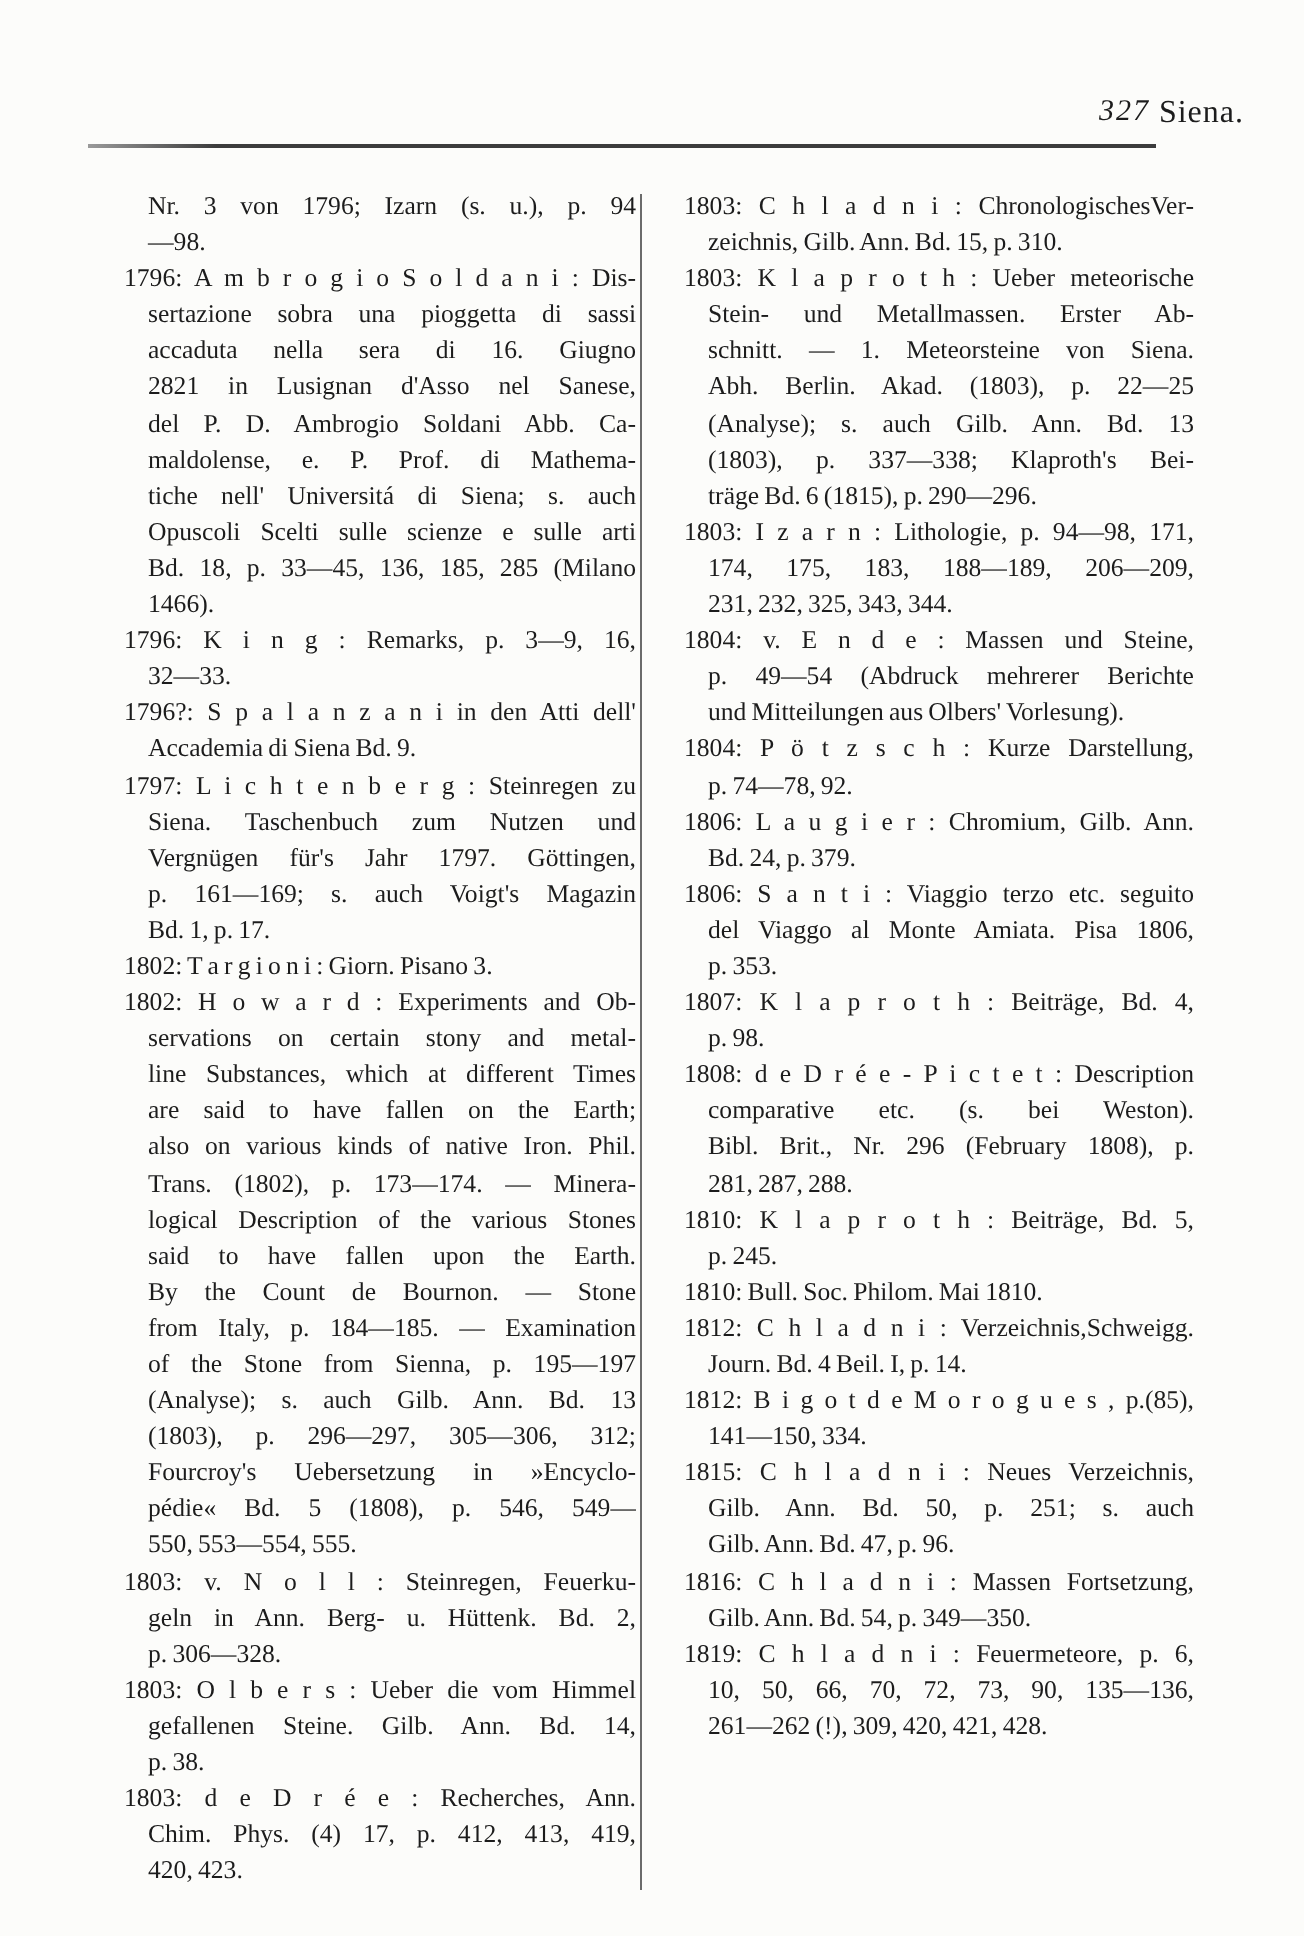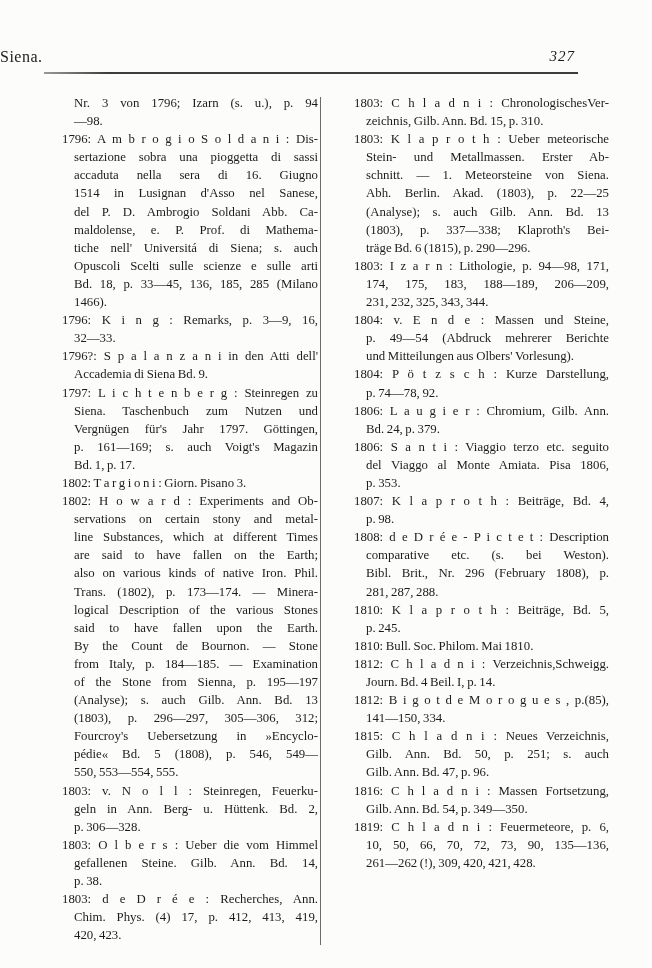--- a/index.html
+++ b/index.html
@@ -7,40 +7,40 @@
     width: 652px; height: 968px;
     background: var(--paper, #fcfcfa);
     font-family: "Liberation Serif", "DejaVu Serif", serif;
     color: var(--ink, #1c1c1c);
     position: relative;
     overflow: hidden;
   }
   .page { position: absolute; inset: 0; }
   .header-title {
     position: absolute; top: 48px; left: 0; width: 622px;
-    text-align: left; font-size: 16px; letter-spacing: 0.5px;
+    text-align: right; font-size: 16px; letter-spacing: 0.5px;
   }
   .page-number {
     position: absolute; top: 48px; right: 77px;
     font-size: 15px; letter-spacing: 1px; font-style: italic;
   }
   .header-rule {
     position: absolute; top: 72px; left: 44px; width: 534px; height: 2px;
     background: linear-gradient(to right, #9a9a9a 0%, var(--rule, #3c3c3c) 12%, var(--rule, #3c3c3c) 100%);
   }
   .column-divider {
     position: absolute; left: 320px; top: 97px; width: 1px; height: 848px;
     background: var(--divider, #6b6b6b);
   }
   .columns {
     position: absolute; top: 94px; left: 62px; right: 34px;
     display: flex;
   }
   .col { width: 256px; }
-  .col-left { margin-right: 36px; }
+  .col-left { margin-right: 24px; }
   .col-right { width: 255px; }
   .entry { margin: 0; }
   .line {
     font-size: 12.8px;
     line-height: 18.1px;
     height: 18.1px;
     overflow: hidden;
     text-align: justify;
     word-spacing: -0.6px;
     white-space: normal;
@@ -60,21 +60,21 @@
   <div class="columns">
     <div class="col col-left" id="col-left">
         <div class="entry">
           <div class="line ind j">Nr. 3 von 1796; Izarn (s. u.), p. 94</div>
           <div class="line ind">—98.</div>
         </div>
         <div class="entry">
           <div class="line j">1796: A m b r o g i o S o l d a n i : Dis-</div>
           <div class="line ind j">sertazione sobra una pioggetta di sassi</div>
           <div class="line ind j">accaduta nella sera di 16. Giugno</div>
-          <div class="line ind j">1514 in Lusignan d'Asso nel Sanese,</div>
+          <div class="line ind j">2821 in Lusignan d'Asso nel Sanese,</div>
           <div class="line ind j">del P. D. Ambrogio Soldani Abb. Ca-</div>
           <div class="line ind j">maldolense, e. P. Prof. di Mathema-</div>
           <div class="line ind j">tiche nell' Universitá di Siena; s. auch</div>
           <div class="line ind j">Opuscoli Scelti sulle scienze e sulle arti</div>
           <div class="line ind j">Bd. 18, p. 33—45, 136, 185, 285 (Milano</div>
           <div class="line ind">1466).</div>
         </div>
         <div class="entry">
           <div class="line j">1796: K i n g : Remarks, p. 3—9, 16,</div>
           <div class="line ind">32—33.</div>

